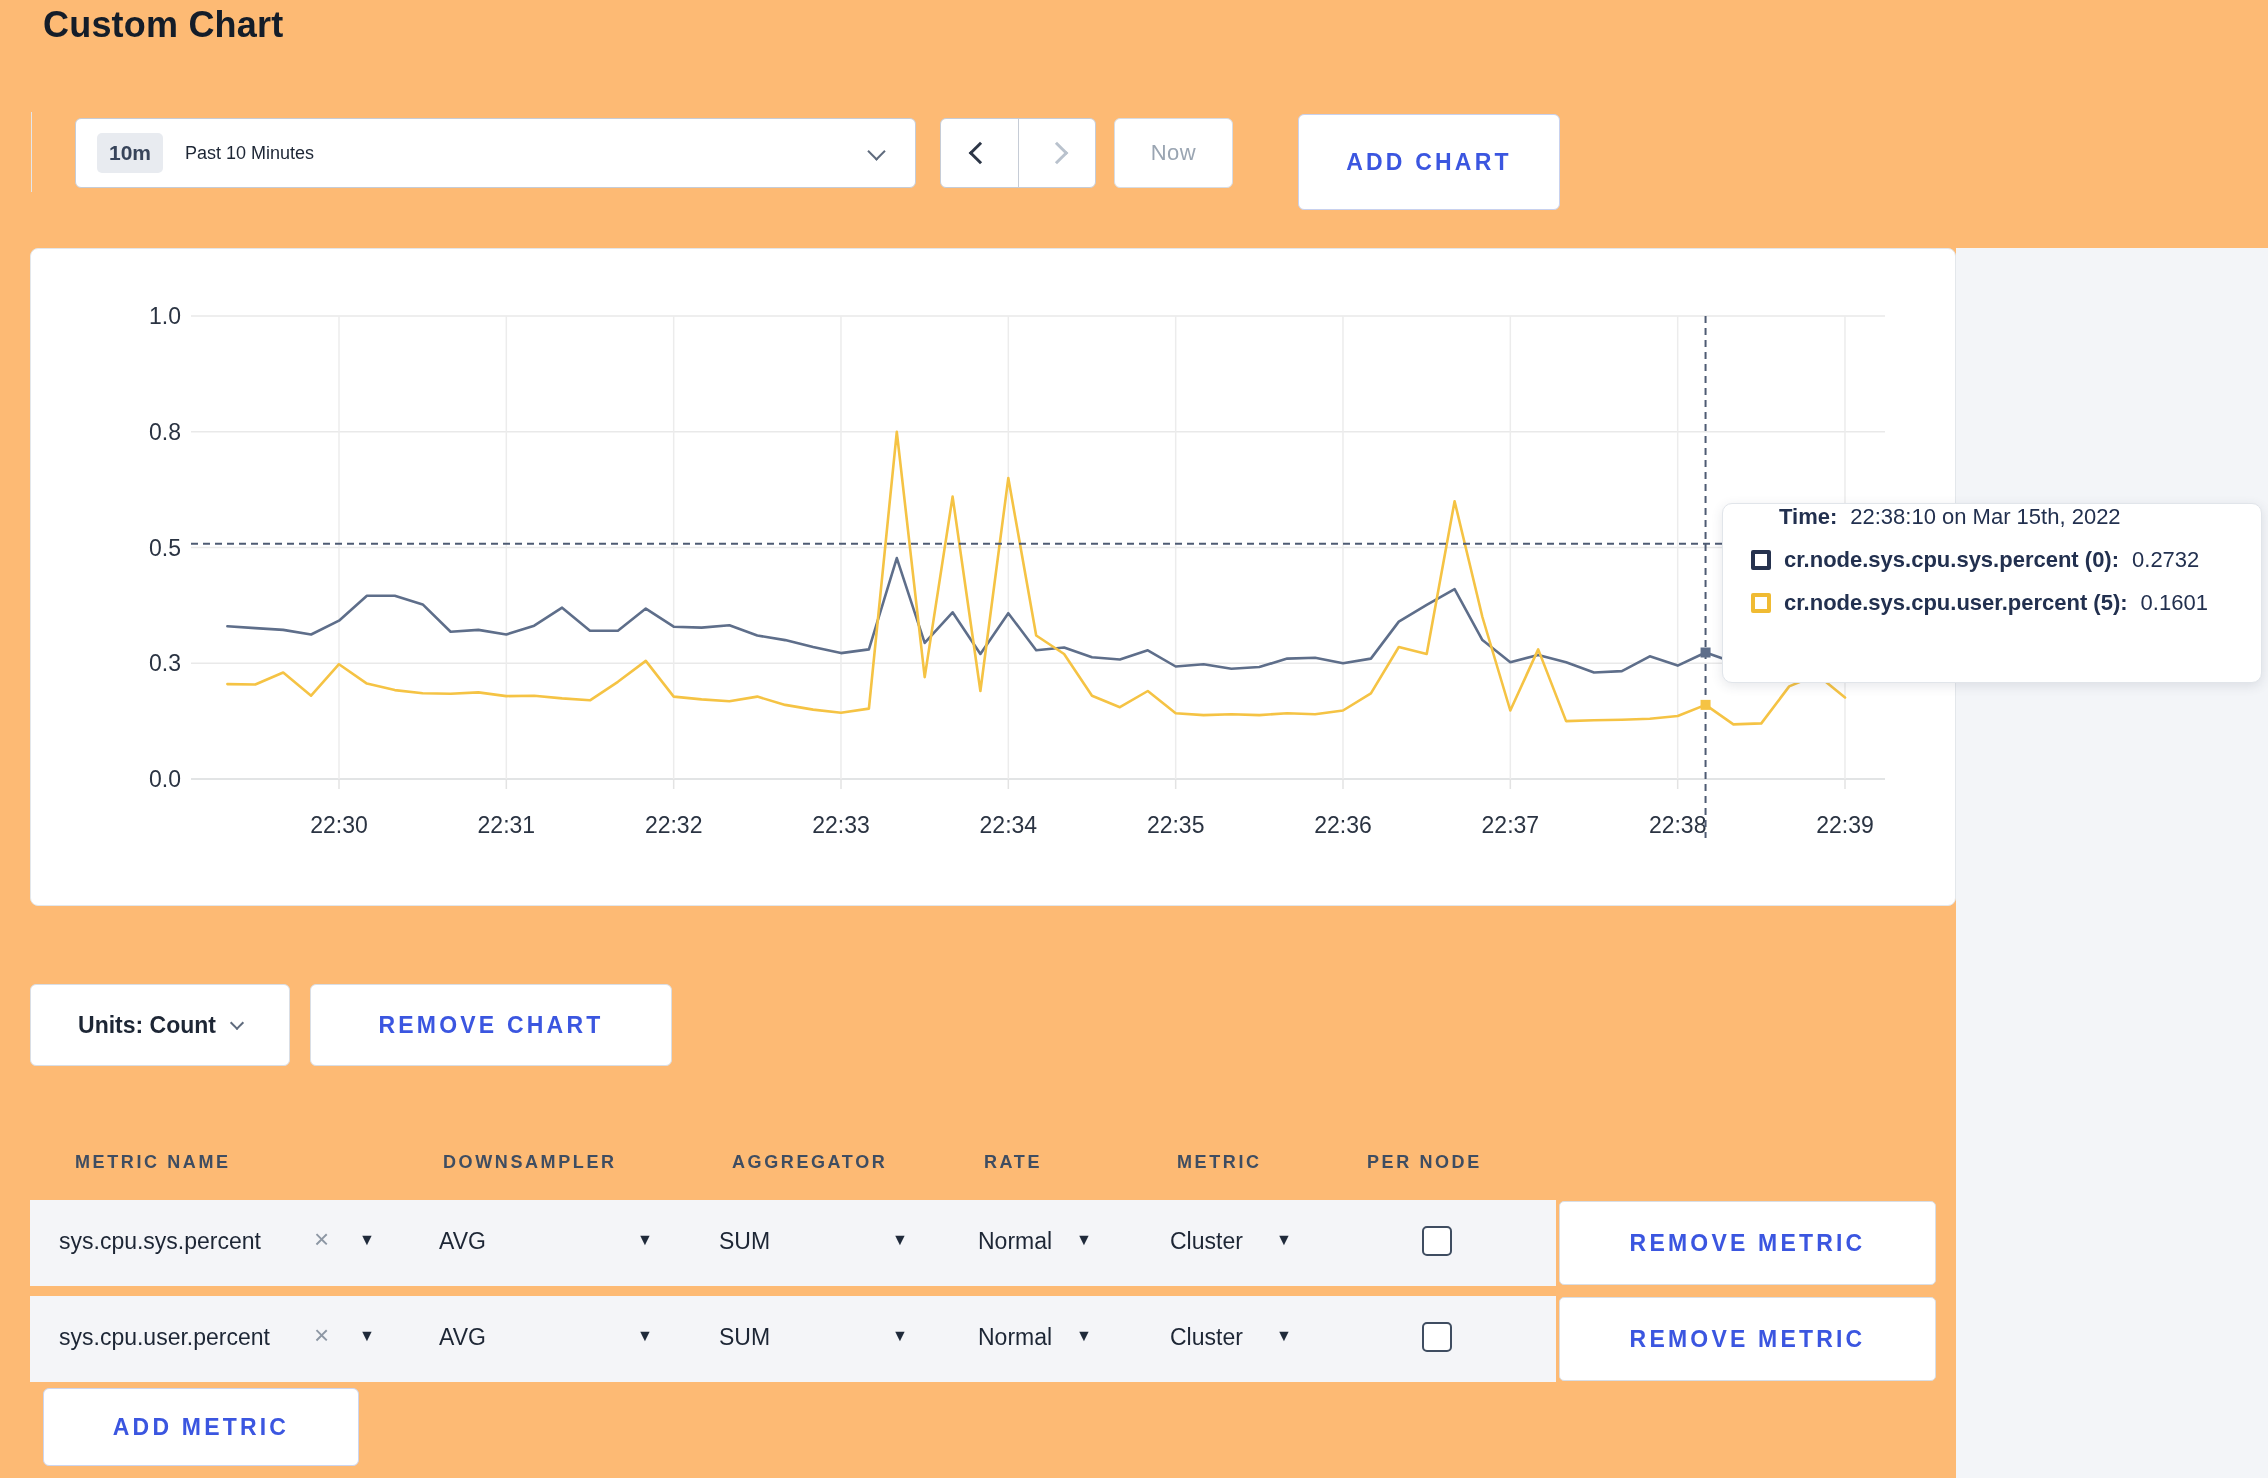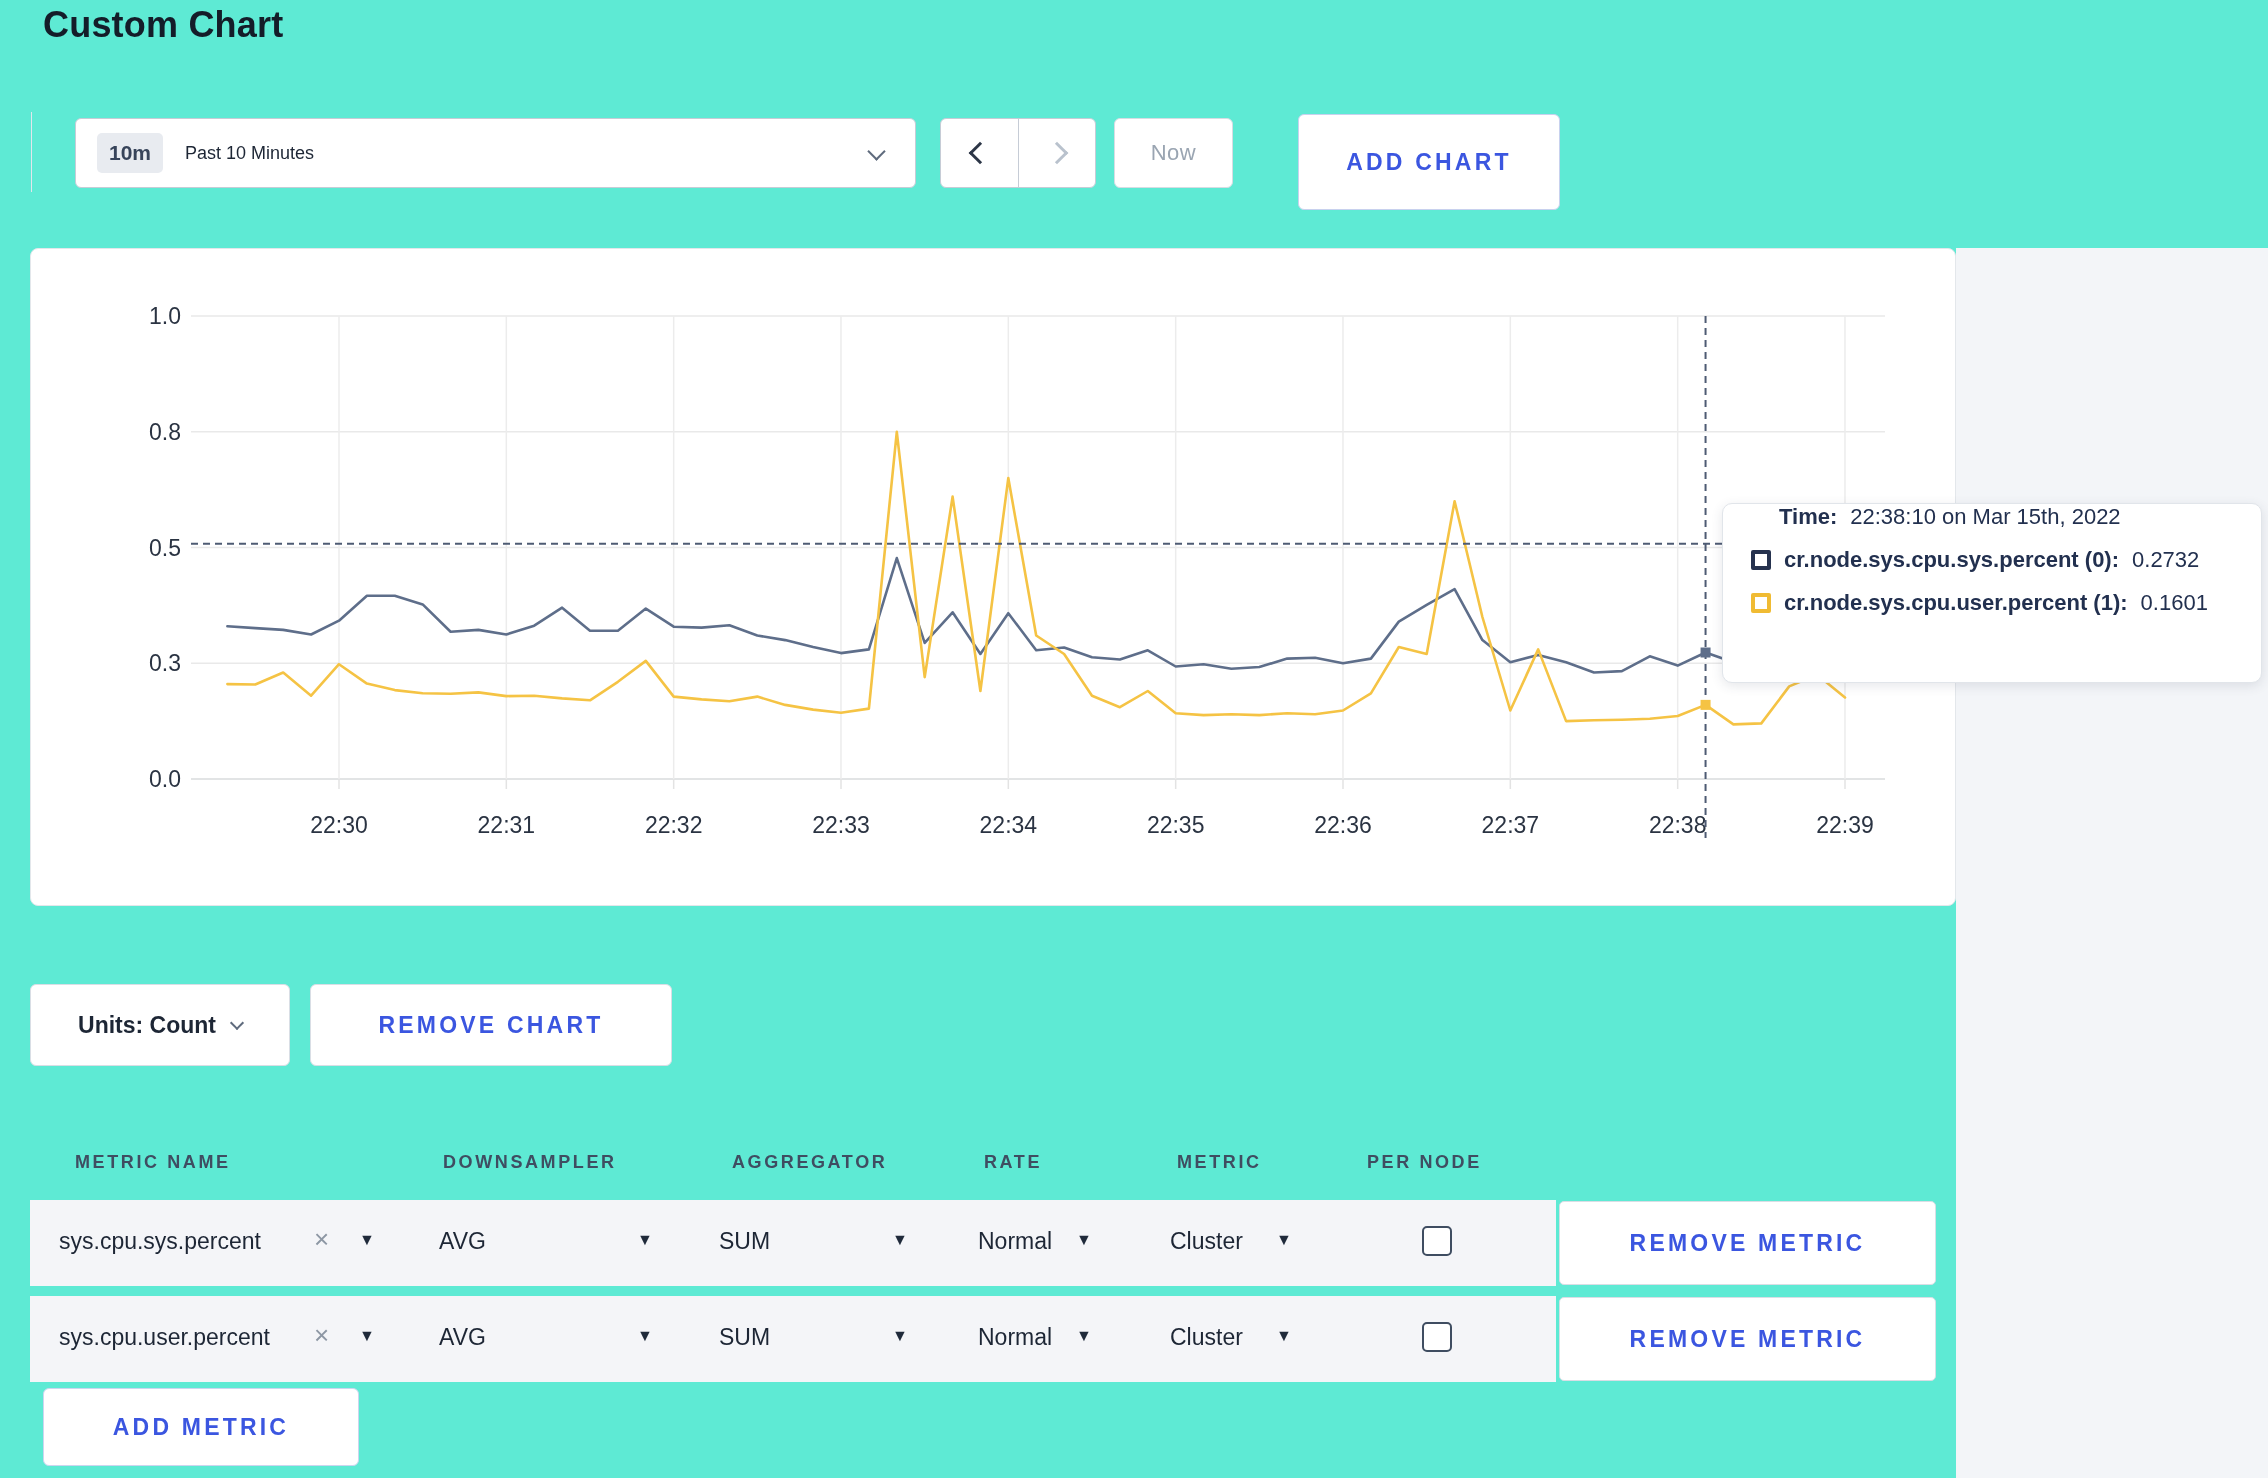--- a/index.html
+++ b/index.html
@@ -1,19 +1,19 @@
 <!DOCTYPE html>
 <html><head>
 <meta charset="utf-8">
 <style>
   * { margin:0; padding:0; box-sizing:border-box; }
   html,body { background:#ffffff; }
   .page {
     position:relative; width:2268px; height:1478px; overflow:hidden;
-    font-family:"Liberation Sans", sans-serif; color:#1d2635; background:#5eead4;
+    font-family:"Liberation Sans", sans-serif; color:#1d2635; background:#fdba74;
   }
   
   .page-title { position:absolute; left:43px; top:4px; font-size:36px; font-weight:600; color:#141d29; letter-spacing:0.2px; }
   .toolbar-rule { position:absolute; left:31px; top:112px; width:1px; height:80px; background:#e2e6ec; }
 
   .time-dropdown {
     position:absolute; left:75px; top:118px; width:841px; height:70px;
     background:#fff; border:1px solid #c6ccd6; border-radius:6px;
     display:flex; align-items:center; cursor:pointer;
   }
@@ -188,21 +188,21 @@
       <span class="tt-bold">Time:</span>
       <span class="tt-val">22:38:10 on Mar 15th, 2022</span>
     </div>
     <div class="tt-row">
       <span class="swatch swatch-sys"></span>
       <span class="tt-bold">cr.node.sys.cpu.sys.percent (0):</span>
       <span class="tt-val">0.2732</span>
     </div>
     <div class="tt-row">
       <span class="swatch swatch-user"></span>
-      <span class="tt-bold">cr.node.sys.cpu.user.percent (1):</span>
+      <span class="tt-bold">cr.node.sys.cpu.user.percent (5):</span>
       <span class="tt-val">0.1601</span>
     </div>
   </div>
 
   <button class="btn remove-chart-button blue-action">REMOVE CHART</button>
   <button class="btn units-button">
     <span class="units-label">Units: Count</span>
     <span class="chev chev-down"></span>
   </button>
 

